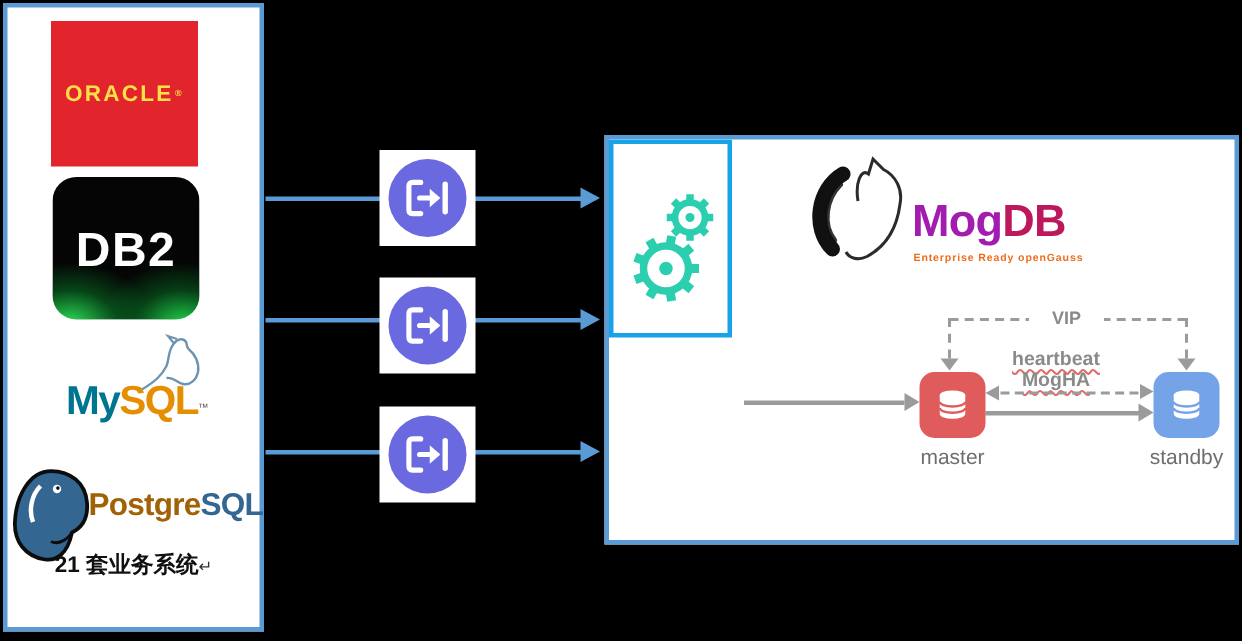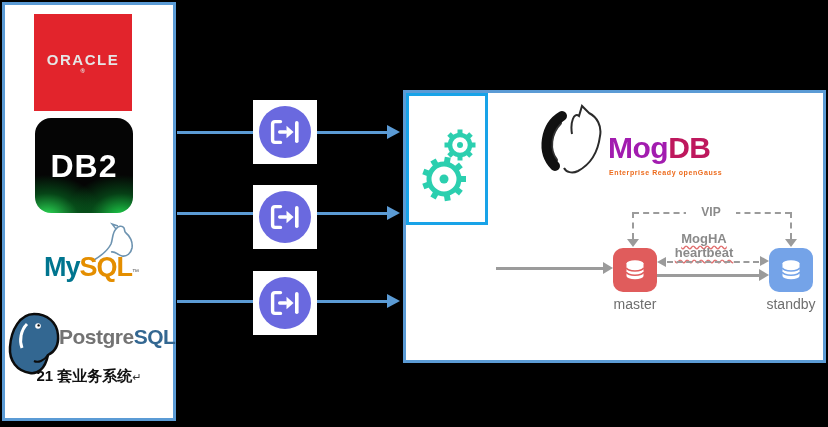--- a/index.html
+++ b/index.html
@@ -14,22 +14,22 @@
   .blue-line{position:absolute;left:177px;width:211px;height:3px;background:#5B9BD5;z-index:1;}
   .blue-head{position:absolute;left:387px;width:0;height:0;border-top:7px solid transparent;
              border-bottom:7px solid transparent;border-left:13px solid #5B9BD5;z-index:1;}
   .conn-sq{position:absolute;left:253px;width:64px;height:64px;background:#fff;z-index:2;
            display:flex;align-items:center;justify-content:center;}
   .conn-circle{width:52px;height:52px;border-radius:50%;background:#6A69DF;
                display:flex;align-items:center;justify-content:center;}
 
   
   .oracle{left:29px;top:9px;width:98px;height:97px;background:#E2242C;display:flex;
-          align-items:center;justify-content:center;color:#e5e5e5;font-size:15px;
-          font-weight:bold;letter-spacing:1.5px;flex-direction:column;}
+          align-items:center;justify-content:center;color:#fde047;font-size:15px;
+          font-weight:bold;letter-spacing:1.5px;}
   .oracle sup{font-size:6px;margin-left:1px;}
   .ibm{left:30px;top:113px;width:98px;height:95px;border-radius:16px;
        background:
         radial-gradient(85% 65% at 12% 104%, #2ee559 0%, rgba(7,110,35,.6) 38%, rgba(0,0,0,0) 68%),
         radial-gradient(85% 65% at 88% 104%, #1fd64c 0%, rgba(7,110,35,.55) 38%, rgba(0,0,0,0) 68%),
         #050505;
        display:flex;flex-direction:column;align-items:center;justify-content:center;}
   .ibm-word{font-size:31px;font-weight:bold;letter-spacing:2px;color:#e4e4e4;line-height:30px;}
   @supports (-webkit-background-clip:text){
     .ibm-word{background:repeating-linear-gradient(to bottom,#f2f2f2 0 3px,rgba(0,0,0,0) 3px 5.5px);
@@ -39,21 +39,21 @@
   .mysql-block{left:25px;top:217px;width:122px;height:72px;}
   .mysql-dolphin{position:absolute;left:58px;top:0;}
   .mysql-word{position:absolute;left:0;top:30px;width:122px;text-align:center;
               font-size:27px;font-weight:bold;letter-spacing:-1px;}
   .mysql-my{color:#00758F;}
   .mysql-sql{color:#E48E00;}
   .mysql-tm{font-size:7px;color:#555;vertical-align:2px;font-weight:normal;}
   .pg-block{left:2px;top:303px;width:166px;height:70px;}
   .pg-elephant{position:absolute;left:0;top:4px;}
   .pg-word{position:absolute;left:52px;top:17px;font-size:21px;font-weight:bold;letter-spacing:-0.5px;}
-  .pg-postgre{color:#737373;}
+  .pg-postgre{color:#a16207;}
   .pg-sql{color:#336791;}
   .caption{left:0;top:362px;width:100%;text-align:center;font-size:15px;font-weight:bold;color:#101010;}
   .caption .ret{font-size:11px;font-weight:normal;color:#333;}
 
   
   .mog-cat{left:130px;top:9px;}
   .mog-word{left:202px;top:39px;font-size:30px;font-weight:bold;letter-spacing:-0.5px;line-height:32px;}
   .mog-orange{color:#a21caf;}
   .mog-dark{color:#be185d;}
   .mog-sub{left:203px;top:76px;font-size:7px;font-weight:bold;color:#ED6C1E;letter-spacing:0.6px;}
@@ -214,22 +214,22 @@
     <div class="head-right" style="left:197px;top:169px;"></div>
 
     <div class="dash-h" style="left:227px;top:119px;width:158px;"></div>
     <div class="dash-v" style="left:226px;top:119px;height:27px;"></div>
     <div class="dash-v" style="left:384px;top:119px;height:27px;"></div>
     <div class="head-down" style="left:221px;top:146px;"></div>
     <div class="head-down" style="left:379px;top:146px;"></div>
     <div class="abs vip-label">VIP</div>
 
     <div class="abs mogha-label">
+      <div class="squiggle">heartbeat</div>
       <div class="squiggle">MogHA</div>
-      <div class="squiggle">heartbeat</div>
     </div>
     <div class="dash-h" style="left:261px;top:168px;width:92px;"></div>
     <div class="head-left" style="left:251px;top:164px;"></div>
     <div class="head-right" style="left:354px;top:163px;border-top-width:5px;border-bottom-width:5px;border-left-width:9px;"></div>
 
     <div class="gray-line" style="left:251px;top:181px;width:103px;height:3px;"></div>
     <div class="head-right" style="left:353px;top:176px;"></div>
 
     <div class="node" id="master-node">
       <svg width="26" height="26" viewBox="0 0 26 26">

